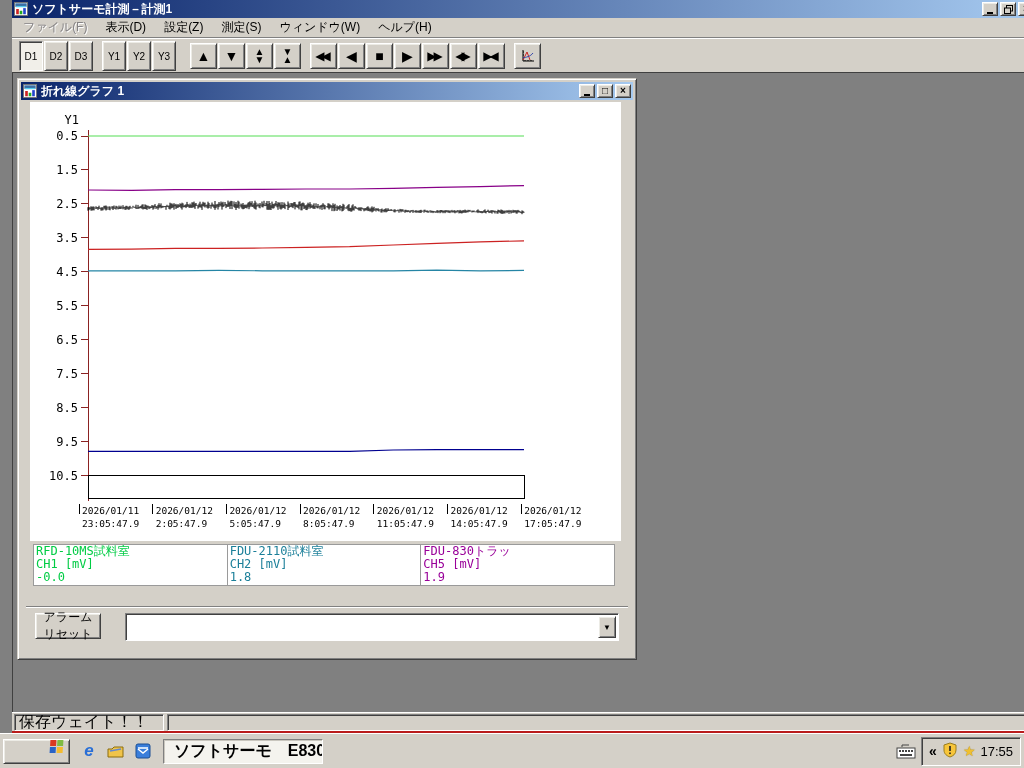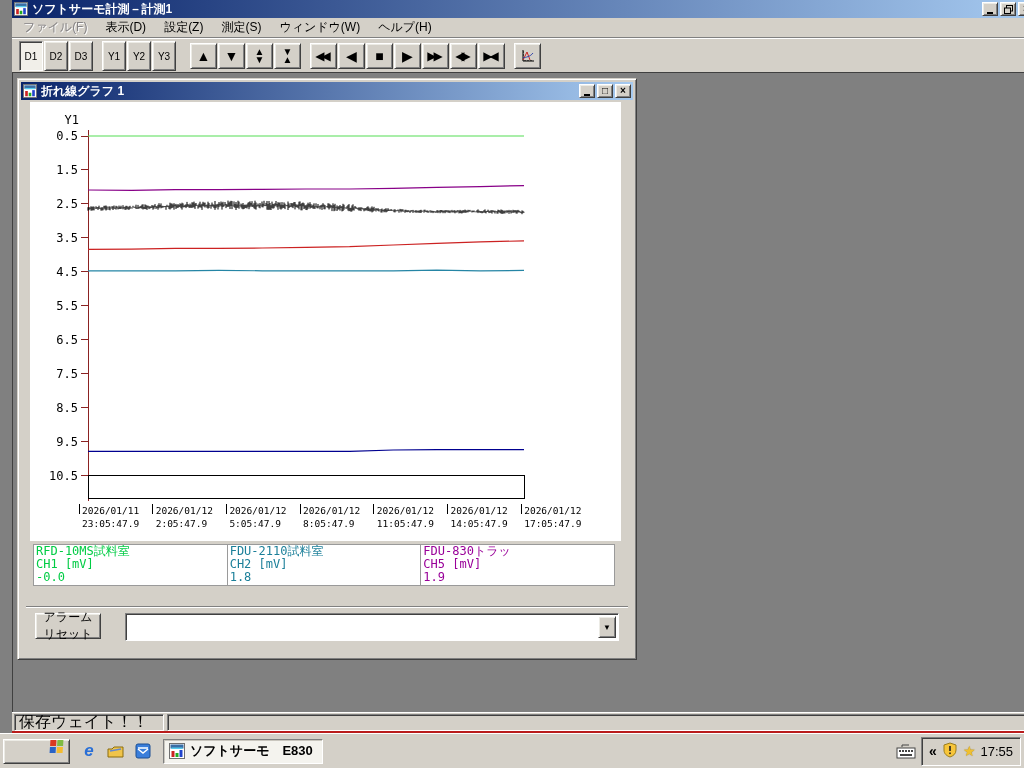--- a/index.html
+++ b/index.html
@@ -87,21 +87,21 @@
            border-top:1px solid #ffffff;display:flex;align-items:center;padding:0 3px;box-sizing:border-box;}
   .start{height:25px;display:flex;align-items:flex-end;gap:14px;font-weight:bold;font-size:13px;
          padding:0 6px;font-family:"Liberation Sans",sans-serif;flex-direction:column;}
   .winlogo{display:grid;grid-template-columns:6px 6px;grid-template-rows:6px 6px;gap:1px;transform:skewX(-4deg);}
   .winlogo span{display:block;}
   .wl-r{background:#d93a22;} .wl-g{background:#7fbb42;} .wl-b{background:#2a63c6;} .wl-y{background:#f3bb2f;}
   .quicklaunch{display:flex;align-items:center;gap:7px;margin:0 10px 0 9px;}
   .ql{width:20px;height:20px;border:none;background:transparent;padding:0;display:flex;
       align-items:center;justify-content:center;}
   .ie-e{color:#2a6fd6;font-weight:bold;font-size:17px;font-style:italic;line-height:18px;}
-  .taskbtn{height:25px;width:160px;display:flex;align-items:center;gap:5px;font-size:13px;font-weight:bold;
+  .taskbtn{height:25px;width:160px;display:flex;align-items:center;gap:5px;font-size:16px;font-weight:bold;
            background:#f4f3ee;border:1px solid;border-color:#808080 #ffffff #ffffff #808080;
            box-shadow:inset 1px 1px 0 #c9c6be;padding:0 5px;font-family:"Liberation Sans",sans-serif;
            white-space:nowrap;overflow:hidden;}
   .tray-kb{margin-left:auto;margin-right:5px;display:flex;align-items:center;}
   .tray{display:flex;align-items:center;gap:5px;height:27px;padding:0 7px;font-size:13px;}
   .chev{font-weight:bold;font-size:14px;}
   .star{color:#f0c030;text-shadow:0 0 1px #8a6d10;font-size:14px;}
   .clock{font-size:13px;}
 </style>
 </head>

